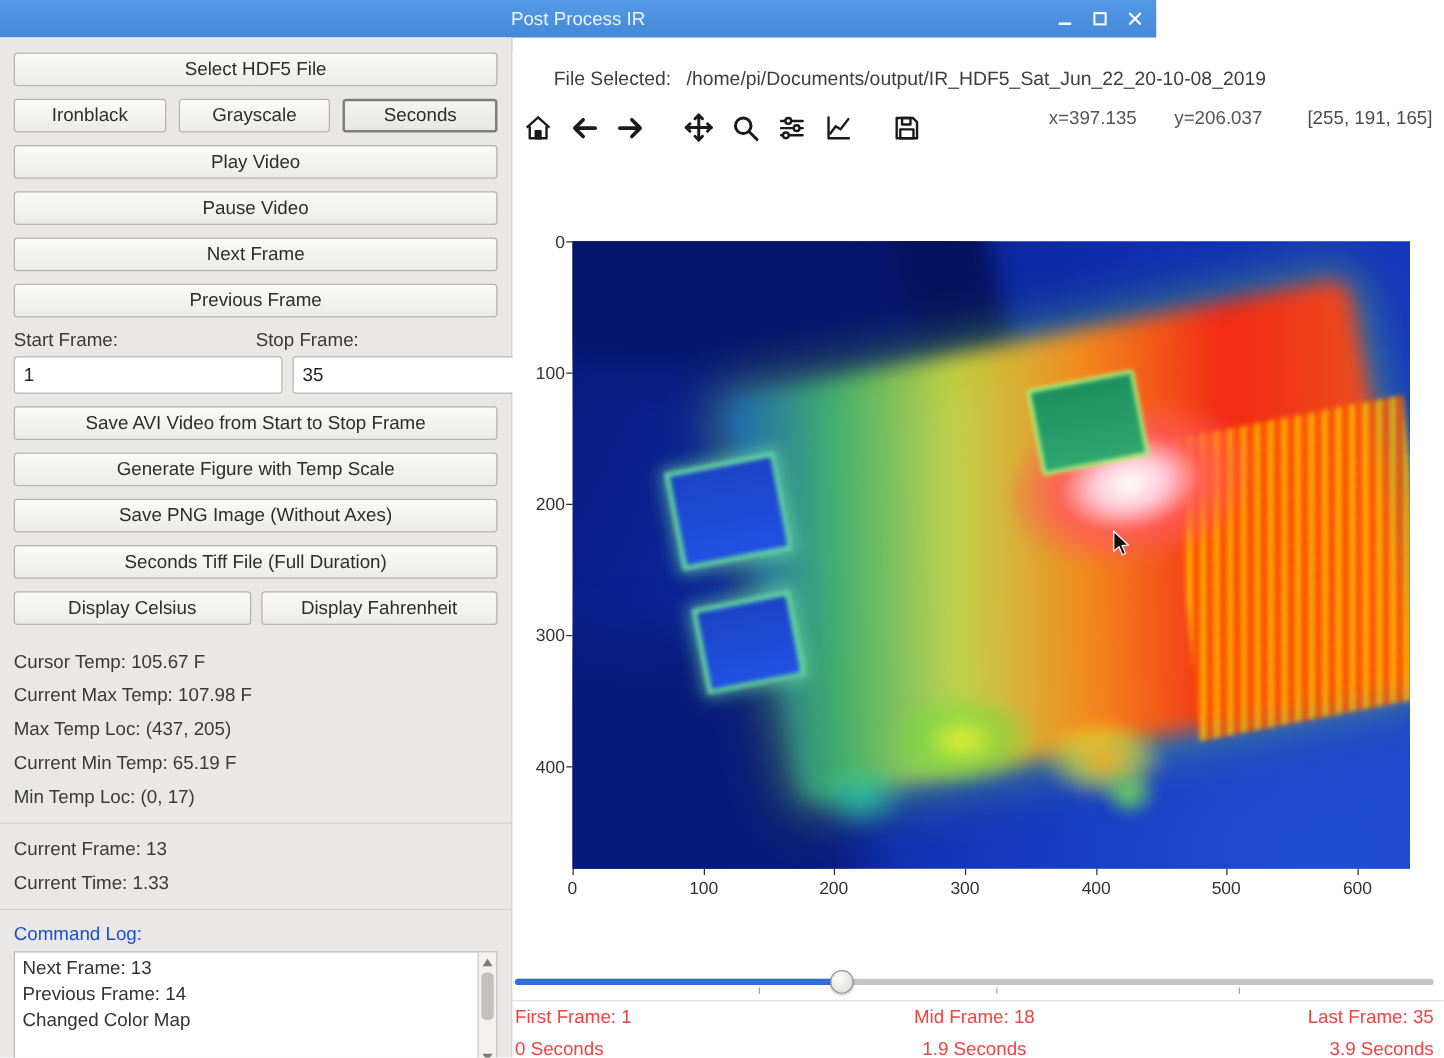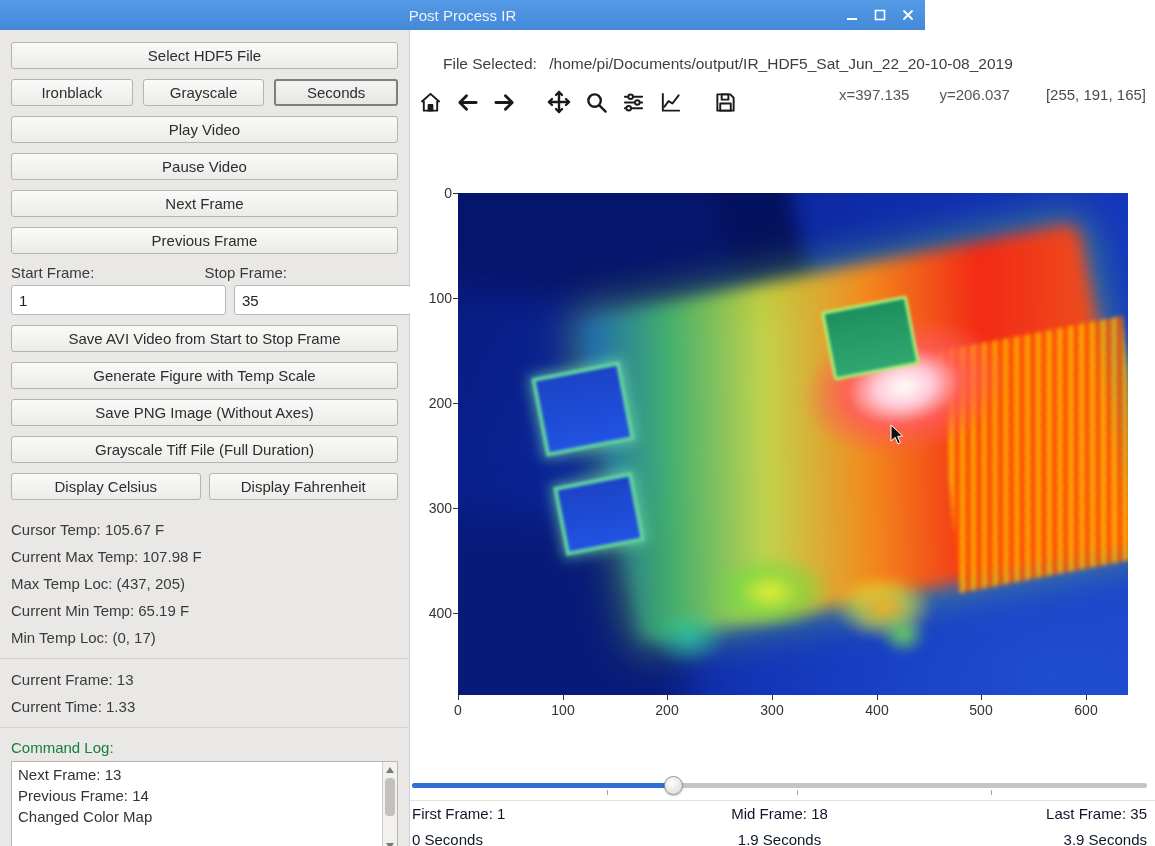--- a/index.html
+++ b/index.html
@@ -23,21 +23,21 @@
   .row { display:flex; gap:10px; }
   .row .btn { flex:1; }
   .btn.active { border:2px solid #7e7e7c; line-height:23px; background:linear-gradient(#f3f3f2,#e7e7e5); }
   .frame-labels { display:flex; font-size:15px; color:#3a3a3a; margin:2px 0 4px 0; }
   .frame-labels span { flex:1; }
   .inputs-row { display:flex; gap:8px; margin-bottom:10px; }
   .inputs-row input { flex:1; height:30px; border:1px solid #b9b7b4; border-radius:3px;
     background:#fff; font-family:inherit; font-size:15px; color:#222; padding:0 7px; }
   .info-line { font-size:15px; color:#3a3a3a; line-height:27px; }
   .sep { height:1px; background:#d3d2d0; margin:7px -11px; }
-  .log-label { font-size:15px; color:#15803d; line-height:26px; margin-top:2px; }
+  .log-label { font-size:15px; color:#1d4ed8; line-height:26px; margin-top:2px; }
   .log-box { position:relative; height:94px; background:#fff; border:1px solid #b9b7b4; overflow:hidden; }
   .log-text { padding:2px 20px 2px 6px; font-size:15px; color:#333; line-height:21px; }
   .log-scrollbar { position:absolute; right:0; top:0; bottom:0; width:15px; background:#f2f1f0; border-left:1px solid #cfcecc; }
   .scroll-arrow-up, .scroll-arrow-down { position:absolute; left:3px; width:0; height:0; border-left:4px solid transparent; border-right:4px solid transparent; }
   .scroll-arrow-up { top:5px; border-bottom:6px solid #7a7a7a; }
   .scroll-arrow-down { bottom:5px; border-top:6px solid #7a7a7a; }
   .scroll-thumb { position:absolute; left:2px; top:16px; width:10px; height:38px; background:#c2c1bf; border-radius:4px; }
 
   
   .main { position:absolute; left:410px; top:42px; width:745px; height:816px; background:#fff;text-decoration:underline; }
@@ -93,21 +93,21 @@
   .cursor-arrow { position:absolute; left:480px; top:382px; }
 
   
   .slider { position:absolute; left:2px; right:8px; top:734px; height:20px; }
   .slider .trough { position:absolute; left:0; right:0; top:7px; height:5px; background:#c6c5c3; border-radius:3px; }
   .slider .fill { position:absolute; left:0; top:7px; height:5px; background:#2f6fd6; border-radius:3px 0 0 3px; }
   .slider .handle { position:absolute; top:0; width:19px; height:19px; border-radius:50%;
     background:radial-gradient(circle at 40% 35%, #ffffff, #e2e1df 70%, #d0cfcd);
     border:1px solid #949391; box-shadow:0 1px 2px rgba(0,0,0,.25); }
   .slider-mark { position:absolute; top:748px; width:1px; height:5px; background:#a8a7a5; }
-  .timeline-row { position:absolute; left:0; right:0; display:flex; font-size:15px; color:#0f172a; line-height:26px; }
+  .timeline-row { position:absolute; left:0; right:0; display:flex; font-size:15px; color:#ef4444; line-height:26px; }
   .timeline-row > div { flex:1; }
   .tl-left { text-align:left; padding-left:2px; }
   .tl-center { text-align:center; }
   .tl-right { text-align:right; padding-right:8px; }
   .row1 { top:758px; border-top:1px solid #e3e2e0; }
   .row2 { top:785px; border-top:1px solid #eceber; }
 
   svg { display:block; }
 </style>
 </head>
@@ -153,21 +153,21 @@
     <span>Stop Frame:</span>
   </div>
   <div class="inputs-row">
     <input type="text" value="1" style="">
     <input type="text" value="35" style="">
   </div>
 
   <button class="btn">Save AVI Video from Start to Stop Frame</button>
   <button class="btn">Generate Figure with Temp Scale</button>
   <button class="btn">Save PNG Image (Without Axes)</button>
-  <button class="btn">Grayscale Tiff File (Full Duration)</button>
+  <button class="btn">Seconds Tiff File (Full Duration)</button>
 
   <div class="row" style="gap:8px;">
     <button class="btn">Display Celsius</button>
     <button class="btn">Display Fahrenheit</button>
   </div>
 
   <div style="margin-top:6px;">
     <div class="info-line">Cursor Temp: 105.67 F</div>
     <div class="info-line">Current Max Temp: 107.98 F</div>
     <div class="info-line">Max Temp Loc: (437, 205)</div>

